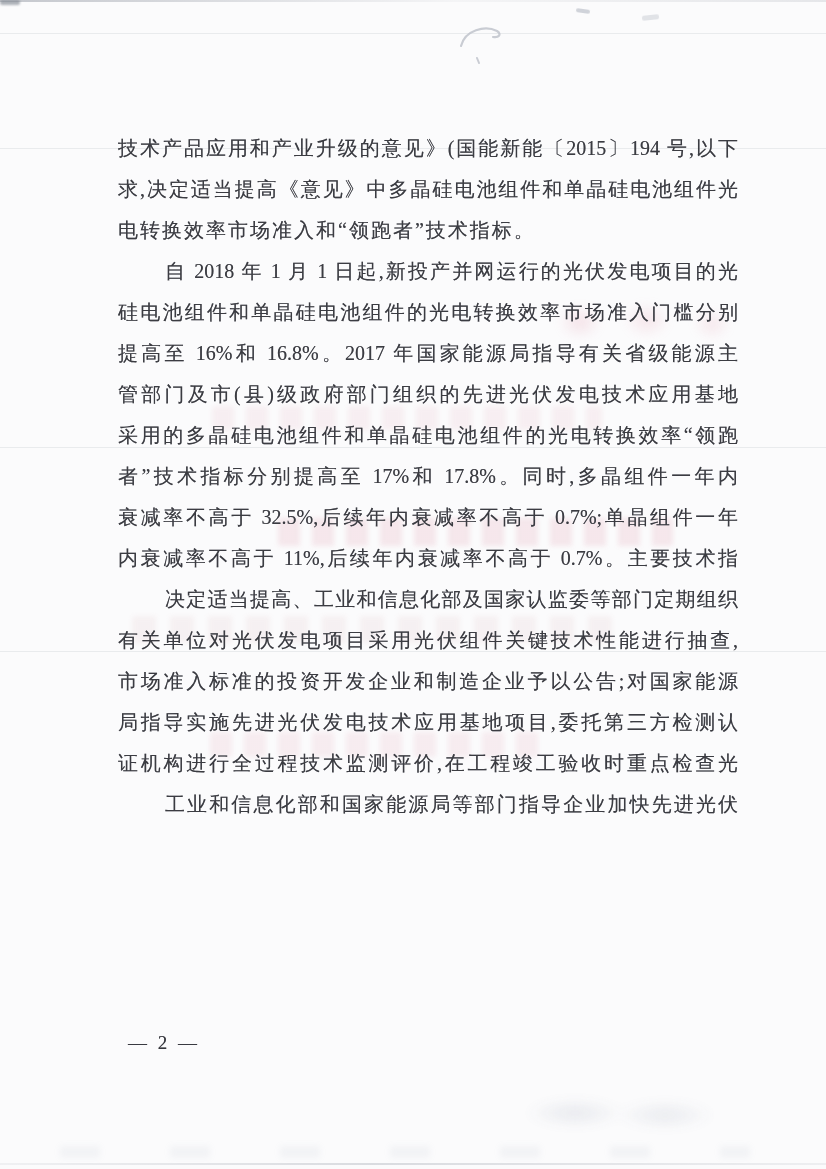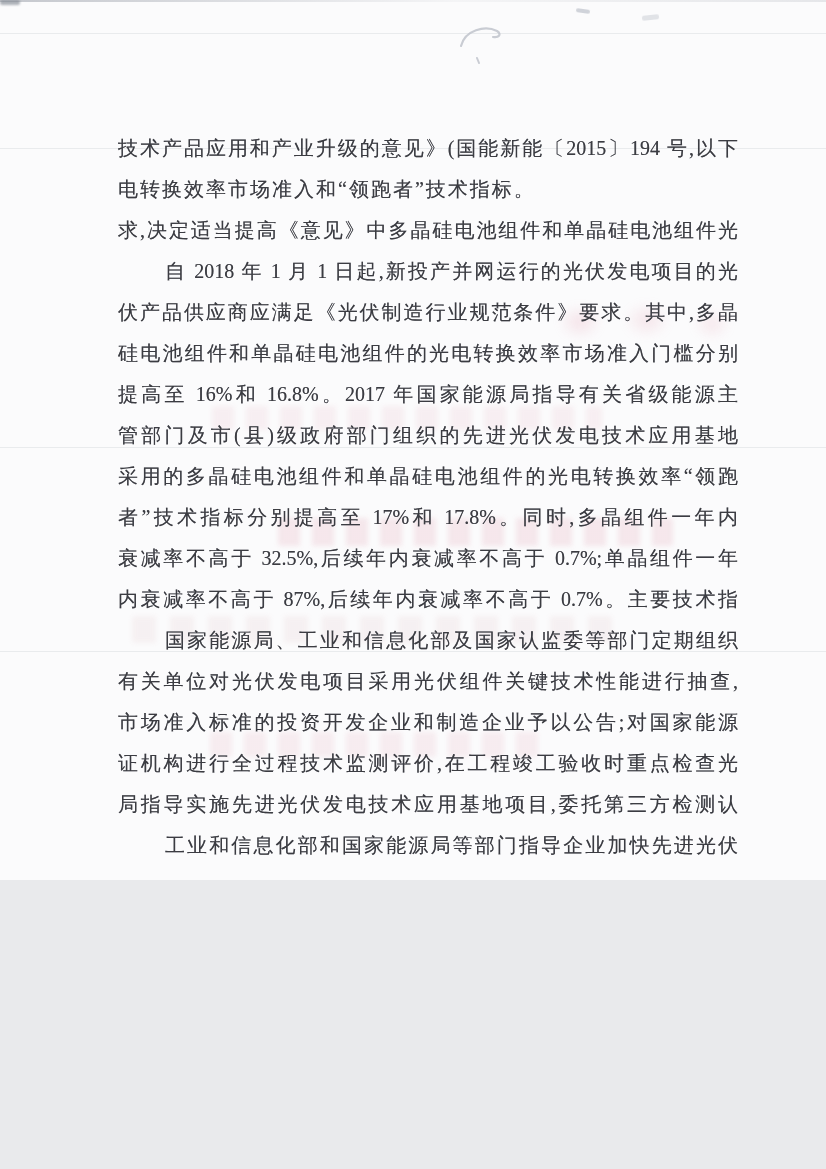--- a/index.html
+++ b/index.html
@@ -1,18 +1,18 @@
 <!DOCTYPE html>
 <html lang="zh"><head>
 <meta charset="utf-8">
 <style>
   html,body{margin:0;padding:0;background:#e9eaec;}
   .page{
     position:relative;
-    width:826px;height:880px;
+    width:826px;height:1169px;
     margin:0 auto;
     background:#fbfbfc;
     overflow:hidden;
     font-family:"Liberation Serif","DejaVu Serif",serif;
   }
   
   .scan-band{position:absolute;left:0;width:100%;height:1px;background:rgba(170,176,188,.22);}
   .band-a{top:33px;}
   .band-b{top:148px;}
   .band-c{top:447px;}
@@ -96,35 +96,34 @@
   <div class="ghost ghost-big"></div>
   <div class="ghost ghost-row ghost-row-a"></div>
   <div class="ghost ghost-row ghost-row-b"></div>
   <div class="ghost ghost-row-c ghost-row"></div>
   <div class="ghost ghost-row ghost-row-d"></div>
   <div class="ghost ghost-gray-bottom"></div>
   <div class="ghost ghost-bottom-strip"></div>
 
   <div class="text-block">
       <div class="line">技术产品应用和产业升级的意见》(国能新能〔2015〕194 号,以下</div>
+      <div class="line">求,决定适当提高《意见》中多晶硅电池组件和单晶硅电池组件光</div>
       <div class="line last">电转换效率市场准入和“领跑者”技术指标。</div>
-      <div class="line">求,决定适当提高《意见》中多晶硅电池组件和单晶硅电池组件光</div>
       <div class="line indent">自 2018 年 1 月 1 日起,新投产并网运行的光伏发电项目的光</div>
-      <div class="line">伏产品供应商应满足《光伏制造行业规范条件》要求。其中,多晶</div>
       <div class="line">硅电池组件和单晶硅电池组件的光电转换效率市场准入门槛分别</div>
       <div class="line">提高至 16%和 16.8%。2017 年国家能源局指导有关省级能源主</div>
       <div class="line">管部门及市(县)级政府部门组织的先进光伏发电技术应用基地</div>
       <div class="line">采用的多晶硅电池组件和单晶硅电池组件的光电转换效率“领跑</div>
       <div class="line">者”技术指标分别提高至 17%和 17.8%。同时,多晶组件一年内</div>
       <div class="line">衰减率不高于 32.5%,后续年内衰减率不高于 0.7%;单晶组件一年</div>
-      <div class="line">内衰减率不高于 87%,后续年内衰减率不高于 0.7%。主要技术指</div>
-      <div class="line indent">国家能源局、工业和信息化部及国家认监委等部门定期组织</div>
+      <div class="line">内衰减率不高于 11%,后续年内衰减率不高于 0.7%。主要技术指</div>
+      <div class="line indent">决定适当提高、工业和信息化部及国家认监委等部门定期组织</div>
       <div class="line">有关单位对光伏发电项目采用光伏组件关键技术性能进行抽查,</div>
       <div class="line">市场准入标准的投资开发企业和制造企业予以公告;对国家能源</div>
+      <div class="line">局指导实施先进光伏发电技术应用基地项目,委托第三方检测认</div>
       <div class="line">证机构进行全过程技术监测评价,在工程竣工验收时重点检查光</div>
-      <div class="line">局指导实施先进光伏发电技术应用基地项目,委托第三方检测认</div>
       <div class="line indent">工业和信息化部和国家能源局等部门指导企业加快先进光伏</div>
     </div>
 
   <div class="pagenum">— 2 —</div>
 
   <div class="edge-bottom"></div>
 </div>
 
 </body></html>

